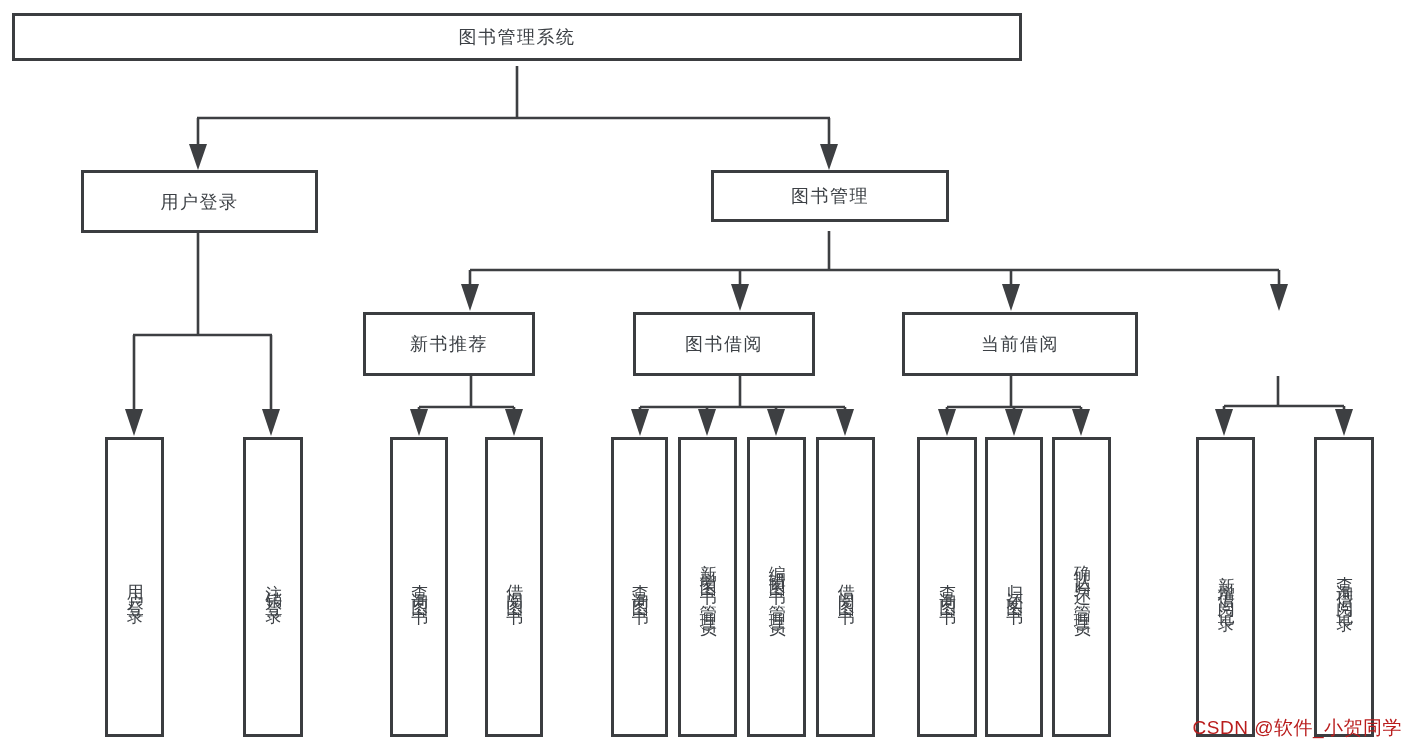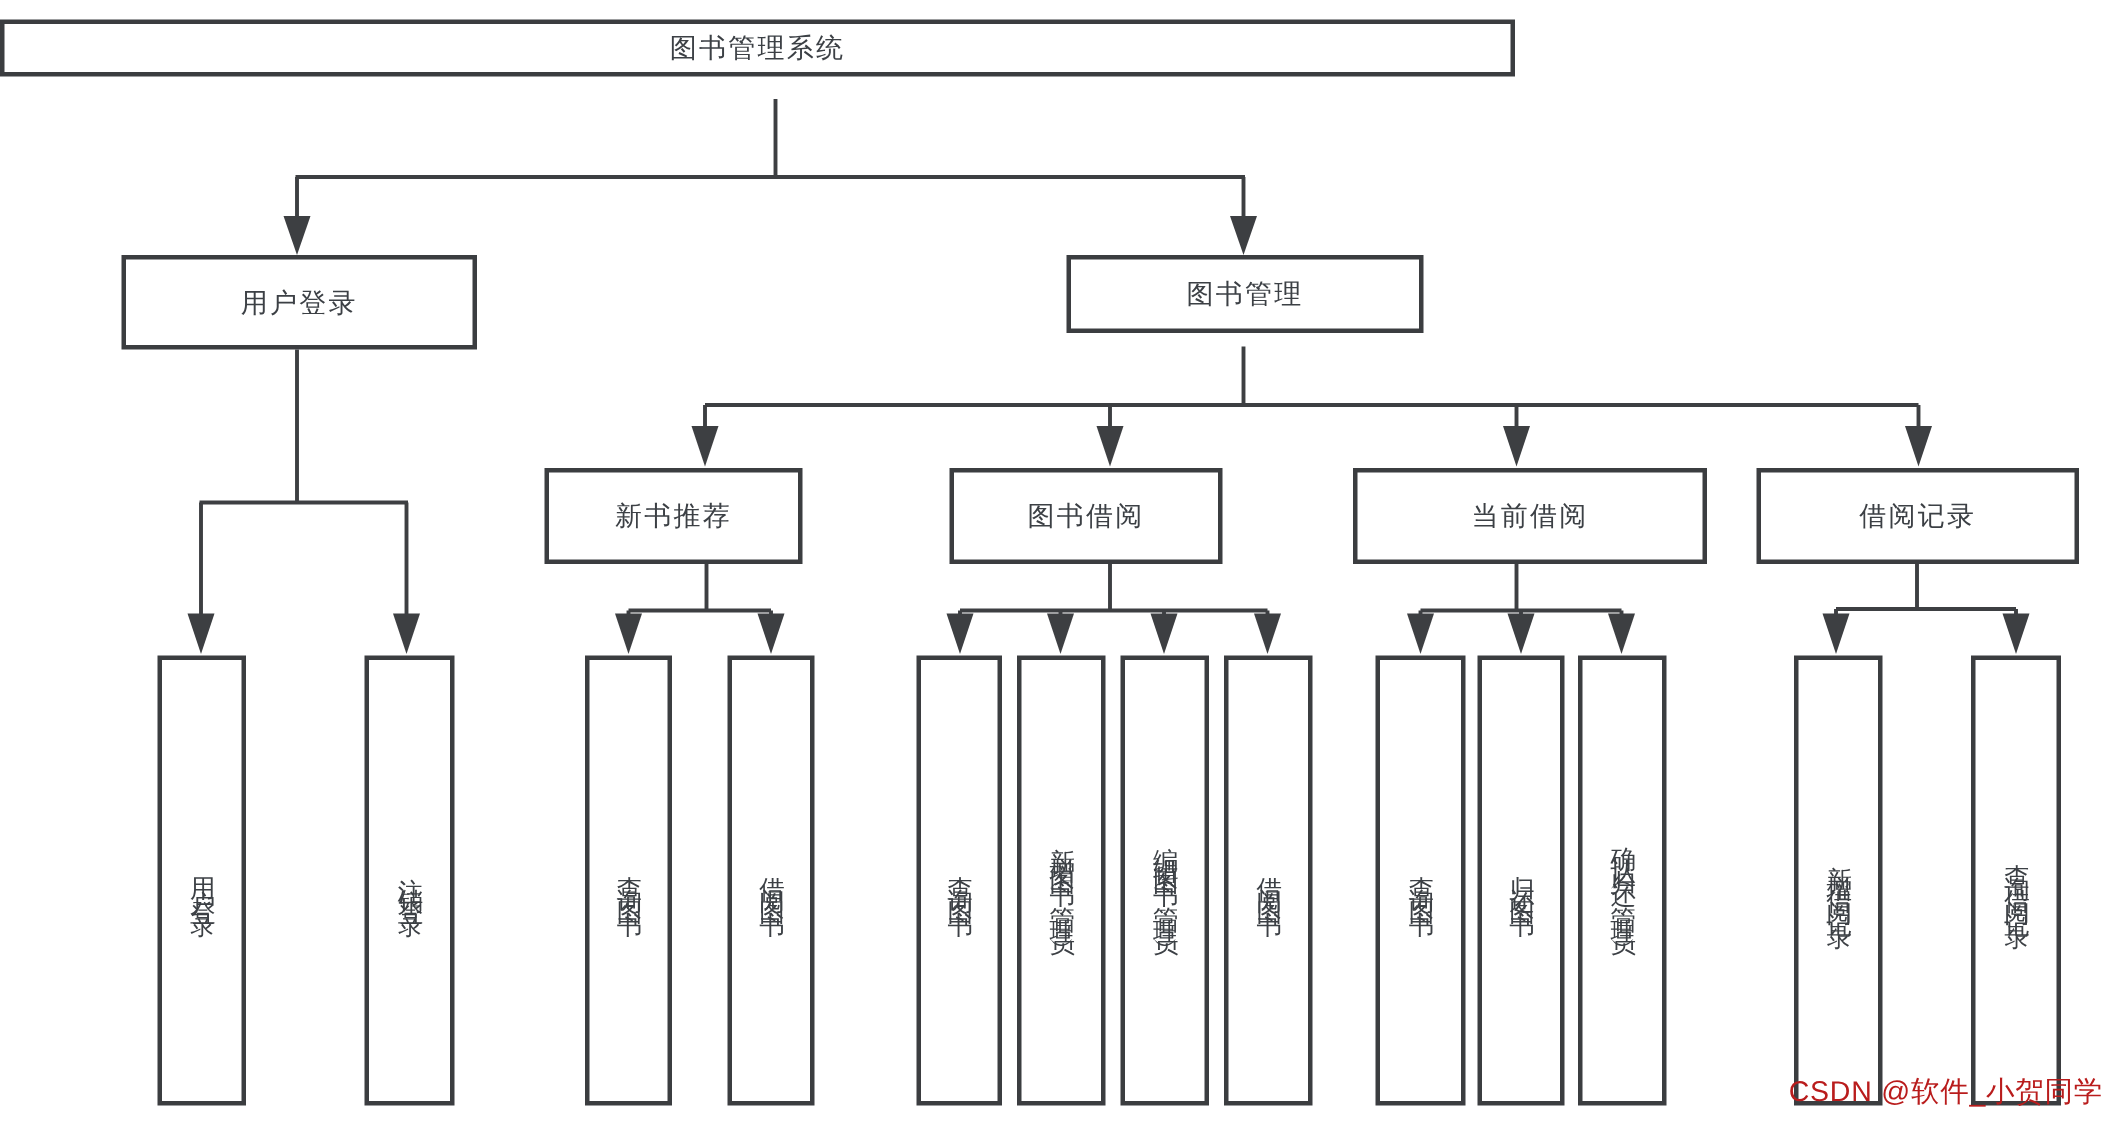--- a/index.html
+++ b/index.html
@@ -124,43 +124,40 @@
     <polygon points="1072,409 1090,409 1081,436"></polygon>
 
     <path d="M1278 376 V406"></path>
     <path d="M1224 406 H1344"></path>
     <path d="M1224 406 V414"></path>
     <polygon points="1215,409 1233,409 1224,436"></polygon>
     <path d="M1344 406 V414"></path>
     <polygon points="1335,409 1353,409 1344,436"></polygon>
   </svg>
 
-  <div class="box" style="left:0;top:13px;width:1010px;height:38px">
+  <div class="box" style="left:12px;top:13px;width:1010px;height:48px">
     <span class="hlbl">图书管理系统</span>
   </div>
 
   <div class="box" style="left:81px;top:170px;width:237px;height:63px">
     <span class="hlbl">用户登录</span>
   </div>
   <div class="box" style="left:711px;top:170px;width:238px;height:52px">
     <span class="hlbl">图书管理</span>
   </div>
 
   <div class="box" style="left:363px;top:312px;width:172px;height:64px">
     <span class="hlbl">新书推荐</span>
   </div>
   <div class="box" style="left:633px;top:312px;width:182px;height:64px">
     <span class="hlbl">图书借阅</span>
   </div>
   <div class="box" style="left:902px;top:312px;width:236px;height:64px">
     <span class="hlbl">当前借阅</span>
   </div>
-  <div class="box" style="left:1171px;top:312px;width:215px;height:64px">
-    <span class="hlbl">借阅记录</span>
-  </div>
 
   <div class="box" style="left:105px;top:437px;width:59px;height:300px">
     <span class="vlbl">用户登录</span>
   </div>
   <div class="box" style="left:243px;top:437px;width:60px;height:300px">
     <span class="vlbl">注销登录</span>
   </div>
 
   <div class="box" style="left:390px;top:437px;width:58px;height:300px">
     <span class="vlbl">查询图书</span>

